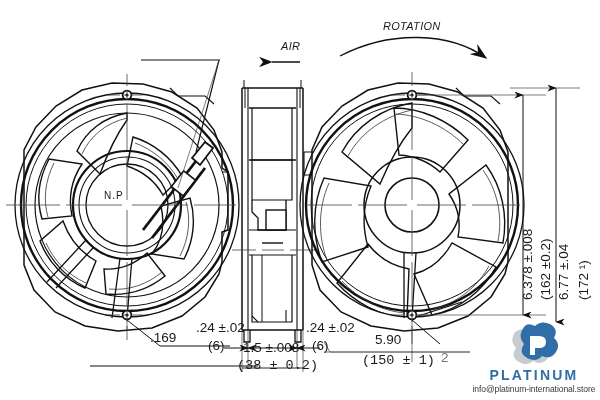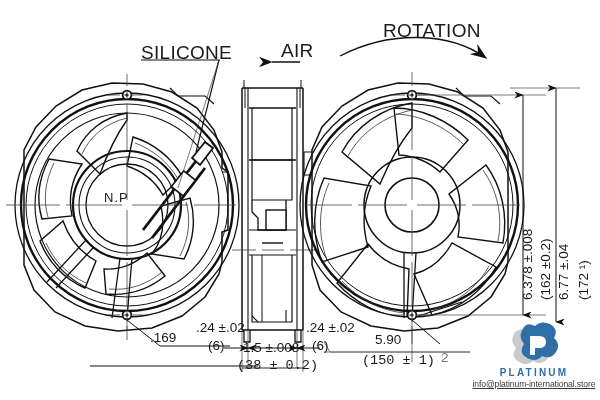--- a/index.html
+++ b/index.html
@@ -26,66 +26,66 @@
     width: 600px;
     height: 400px;
   }
   .lbl {
     position: absolute;
     color: #1a1a1a;
     white-space: nowrap;
     font-family: "Liberation Sans", sans-serif;
   }
   .big-label {
-    font-size: 19px;
+    font-size: 11px;
     letter-spacing: 0.3px;
     font-weight: 400;
+    font-style: italic;
   }
   .dim {
     font-size: 13.5px;
     font-weight: 400;
   }
   .vert {
     transform-origin: 0 0;
     transform: rotate(-90deg);
   }
   .hub-text {
-    font-size: 13px;
+    font-size: 10px;
     letter-spacing: 1px;
   }
   
   #watermark {
     position: absolute;
     left: 470px;
     top: 322px;
     width: 128px;
     height: 76px;
     text-align: center;
   }
   #wm-mark {
     position: relative;
     width: 52px;
     height: 44px;
     margin: 0 auto;
   }
   #wm-word {
-    font-size: 10px;
+    font-size: 14px;
     letter-spacing: 2.2px;
     font-weight: 700;
     color: #2f6ea6;
     margin-top: 1px;
     font-family: "Liberation Sans", sans-serif;
   }
   #wm-mail {
     font-size: 8.6px;
     color: #3a3a3a;
     margin-top: 1px;
     letter-spacing: -0.1px;
     font-family: "Liberation Sans", sans-serif;
-    text-decoration: underline;
   }
 </style>
 </head>
 <body>
 
 <div id="sheet">
 
   <svg class="drawing" viewBox="0 0 600 400">
     <defs>
       <marker id="arrRt" markerWidth="9" markerHeight="7" refX="8.6" refY="3.5" orient="auto">
@@ -296,21 +296,20 @@
       <path d="M 324,342 L 330,352 L 324,352" stroke="#444" stroke-width="0.7"></path>
 
       <path d="M 127,320 L 160,346 L 230,346" stroke-width="1.0"></path>
       <path d="M 90,366 L 258,366" stroke-width="1.0"></path>
       <path d="M 127,318 L 127,330" stroke="#444" stroke-width="0.7"></path>
 
       <path d="M 412,320 L 440,344" stroke-width="1.0"></path>
     </g>
   </svg>
 
-  <div class="lbl big-label" style="left:141px; top:42px;">SILICONE</div>
 
   <div class="lbl big-label" style="left:281px; top:40px;">AIR</div>
 
   <div class="lbl big-label" style="left:383px; top:20px;">ROTATION</div>
 
   <div class="lbl hub-text" style="left:104px; top:190px;">N.P</div>
 
   <div class="lbl dim vert" style="left:520px; top:300px;">6.378 ±.008</div>
   <div class="lbl dim vert" style="left:538px; top:300px;">(162 ±0.2)</div>
   <div class="lbl dim vert" style="left:556px; top:300px;">6.77 ±.04</div>

